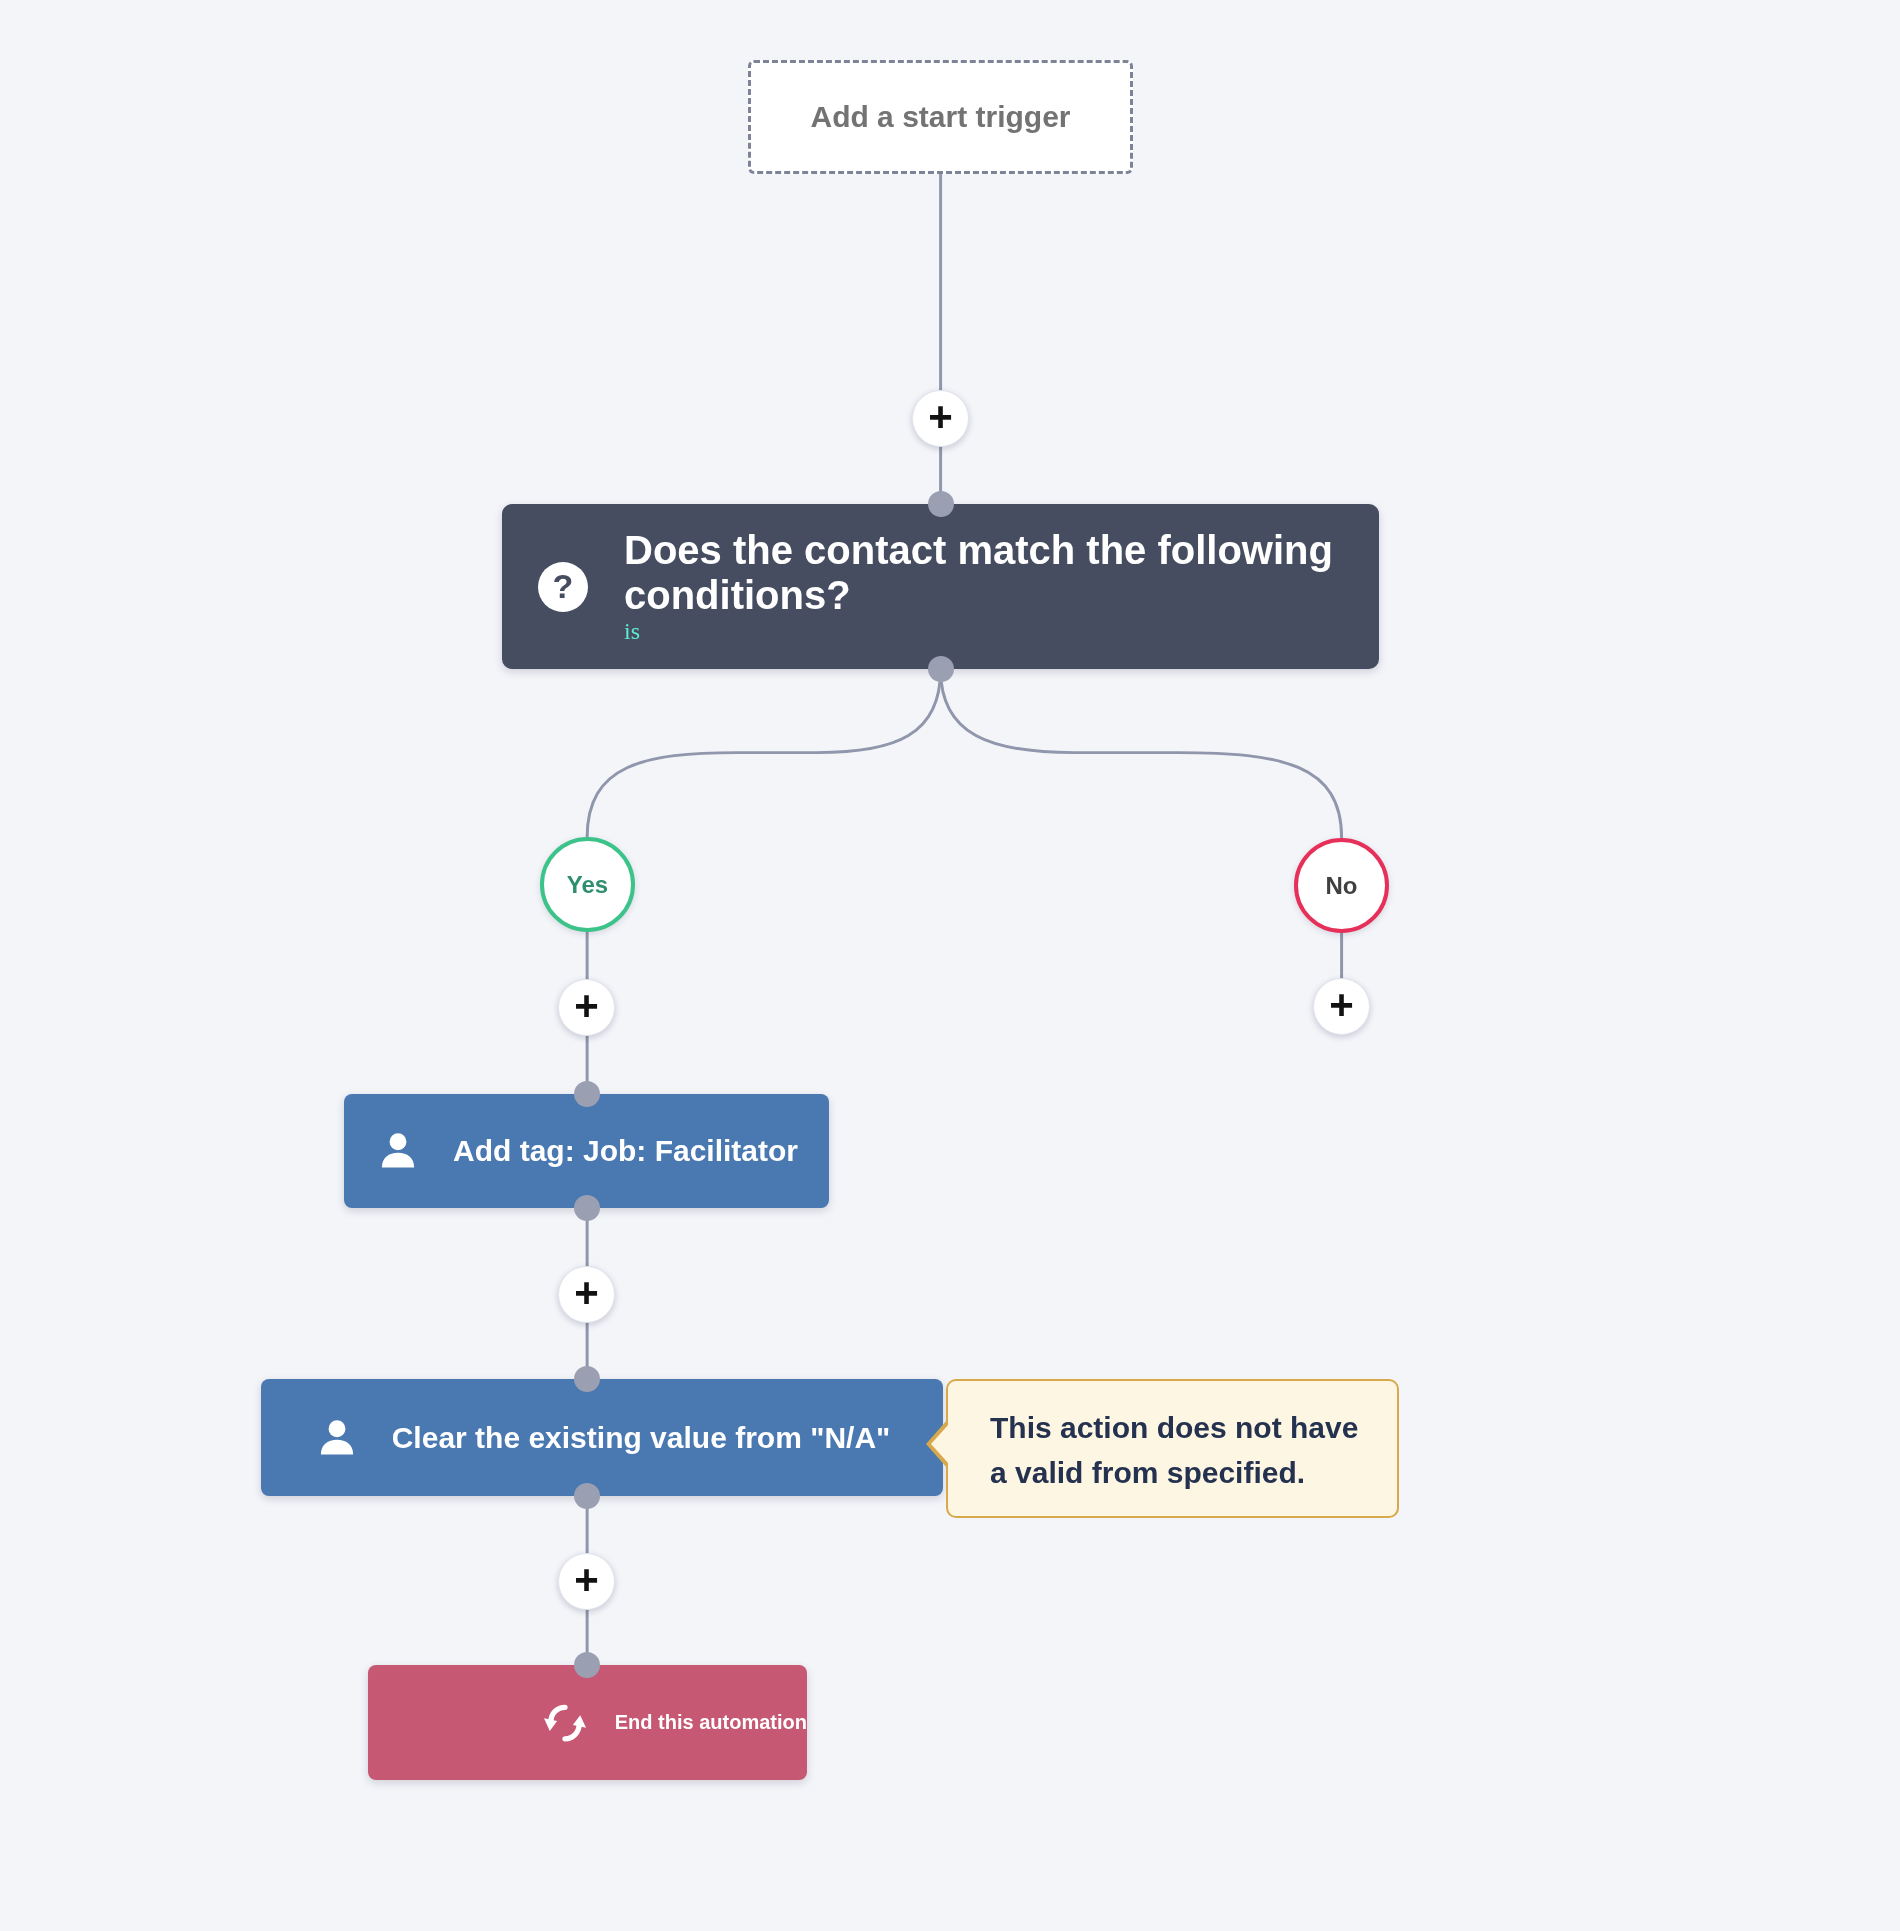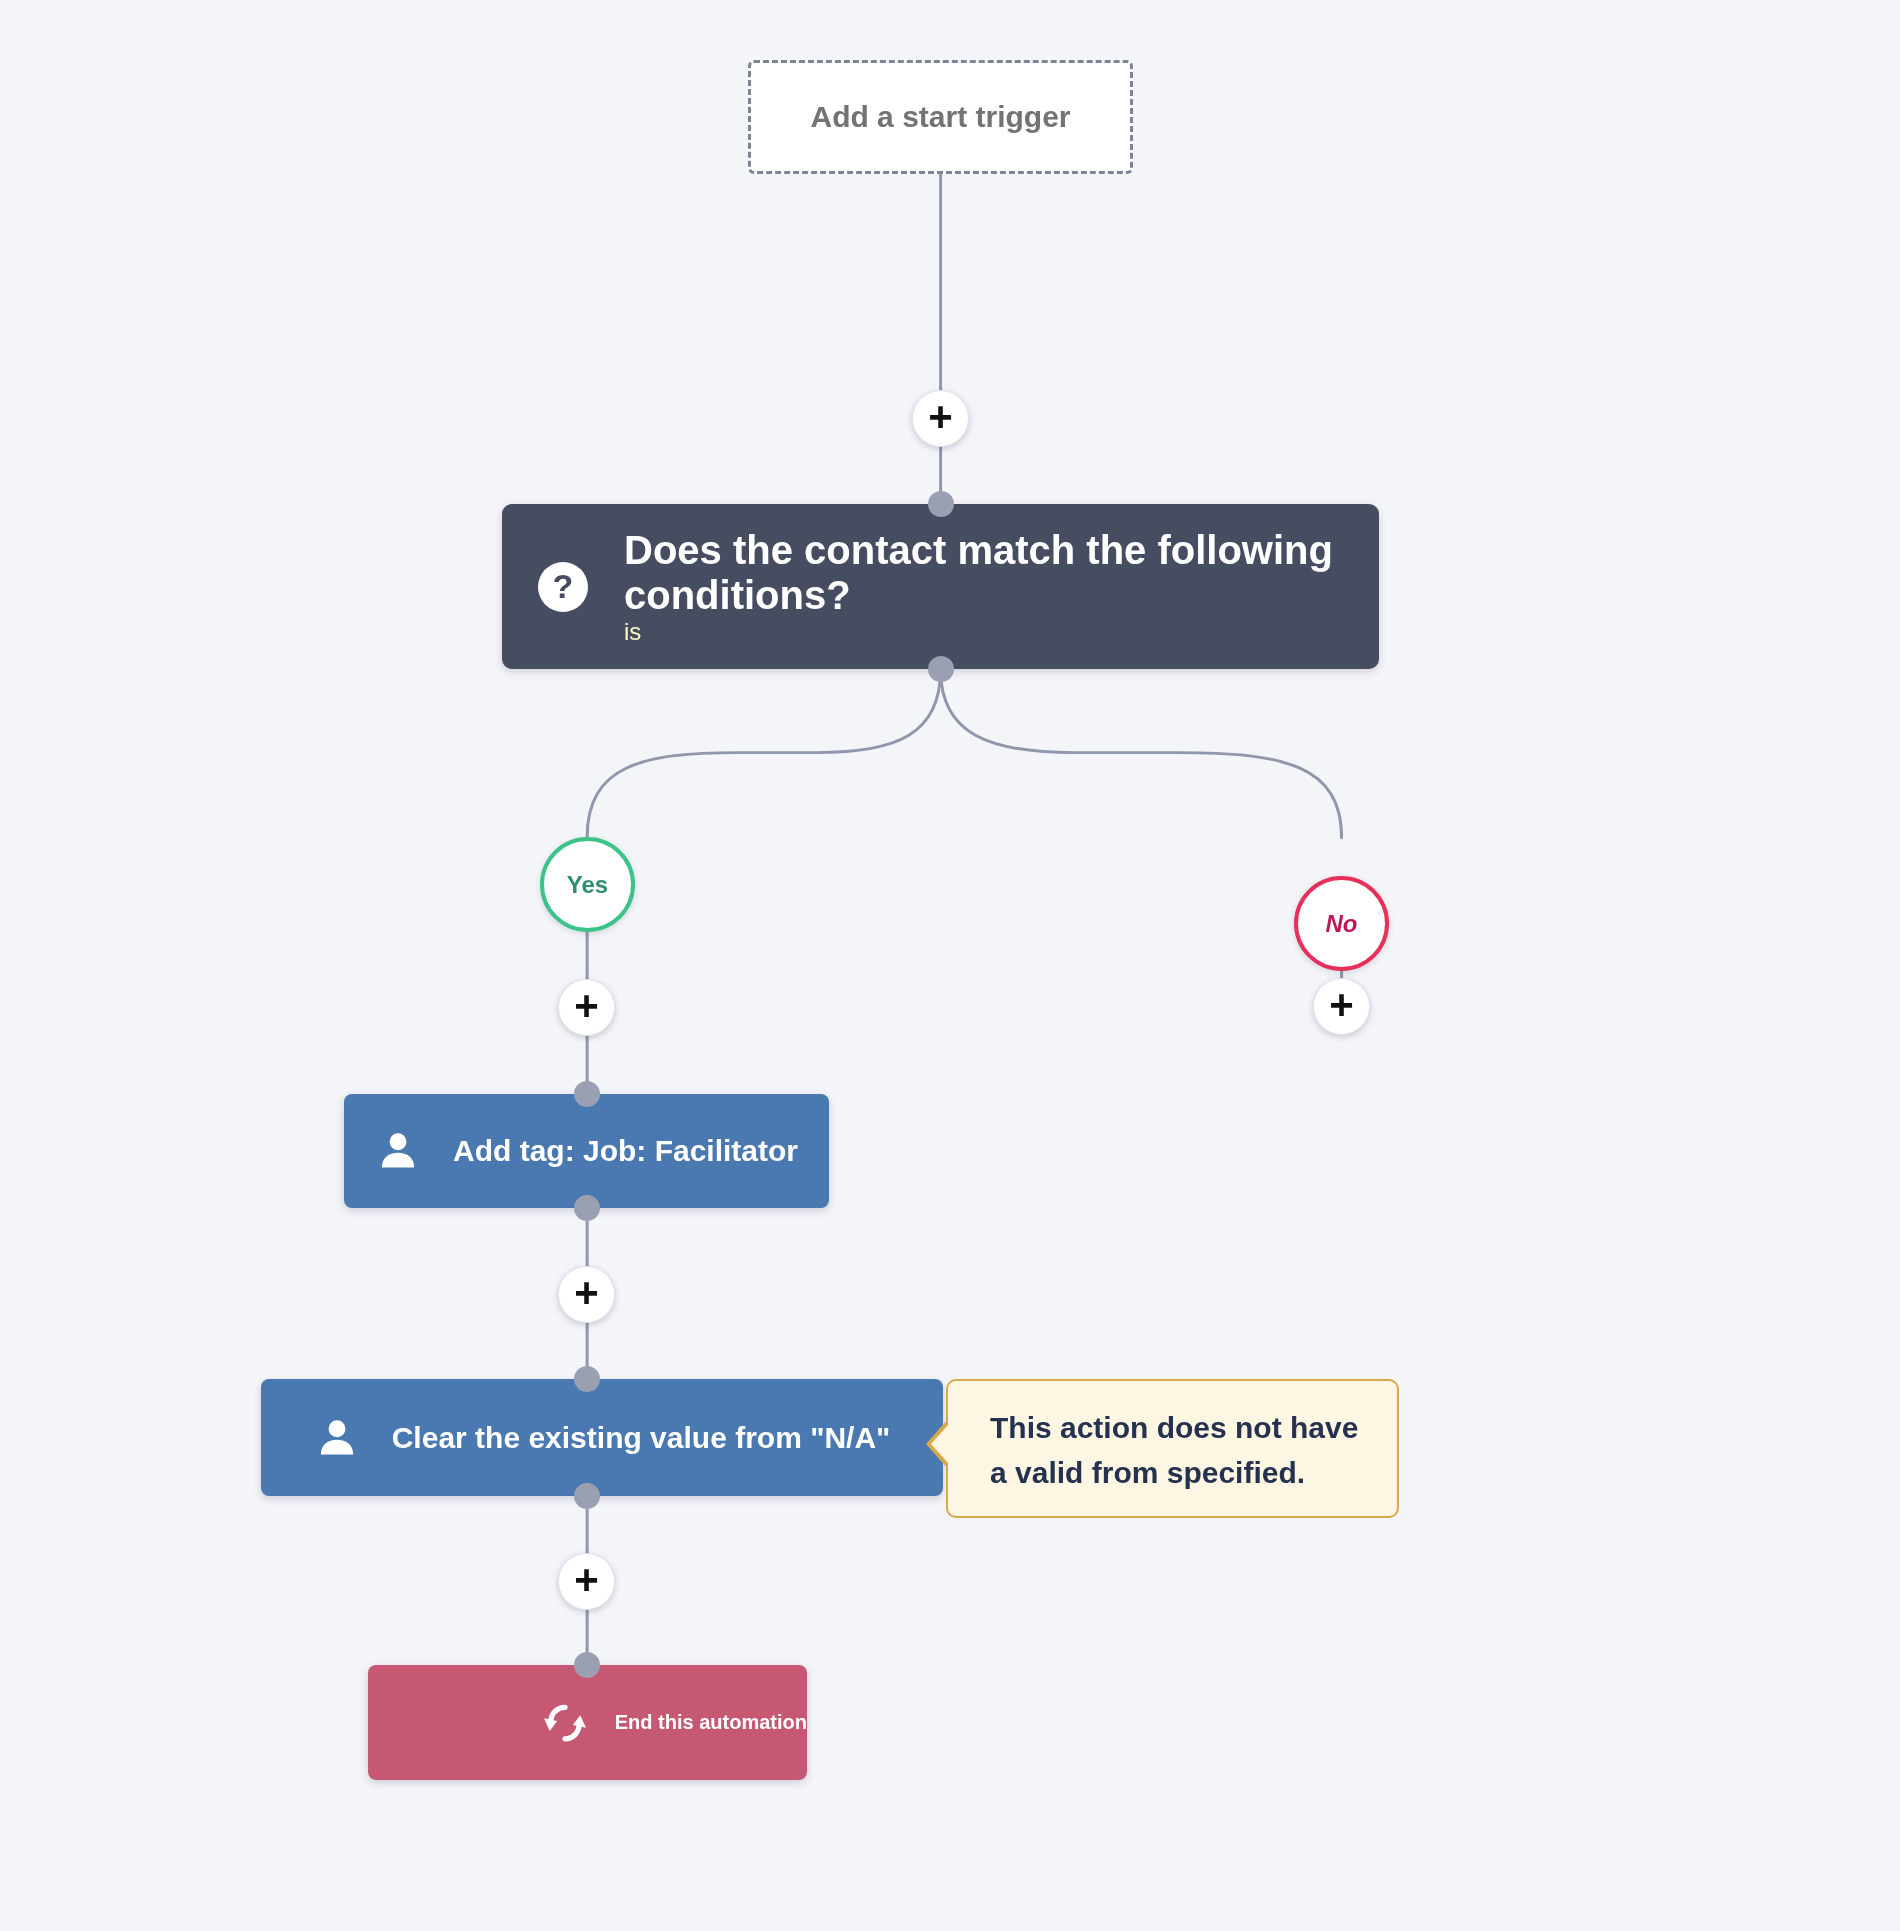--- a/index.html
+++ b/index.html
@@ -31,32 +31,32 @@
     display:flex;align-items:center;
     padding-left:36px;cursor:pointer;
   }
   .cond-icon{
     width:50px;height:50px;border-radius:50%;background:#ffffff;
     display:flex;align-items:center;justify-content:center;
     font-size:34px;font-weight:700;color:#464d60;flex-shrink:0;
   }
   .cond-text{margin-left:36px;display:flex;flex-direction:column;}
   .cond-title{font-size:40px;font-weight:700;color:#ffffff;}
-  .cond-sub{font-size:24px;font-weight:400;color:#fef9c3;margin-top:0;}
+  .cond-sub{font-size:24px;font-weight:400;color:#5eead4;margin-top:0;font-family:Liberation Serif, serif;}
 
   
   .branch-badge{
     position:absolute;z-index:2;width:95px;height:95px;border-radius:50%;
     background:#ffffff;box-sizing:border-box;
     display:flex;align-items:center;justify-content:center;
     font-size:24px;font-weight:700;
     box-shadow:0 2px 6px rgba(40,45,80,0.15);
   }
   .yes-badge{left:540px;top:837px;border:4px solid #3cc389;color:#2f8e6d;}
-  .no-badge{left:1294px;top:876px;border:4px solid #e73059;color:#be185d;font-style:italic;}
+  .no-badge{left:1294px;top:838px;border:4px solid #e73059;color:#404040;}
 
   
   .action-box{
     background:#4a78b1;border-radius:8px;
     display:flex;align-items:center;justify-content:center;
     color:#ffffff;font-size:30px;font-weight:700;cursor:pointer;
   }
   .add-tag-box{left:344px;top:1094px;width:485px;height:114px;text-align:center;}
   .clear-box{left:261px;top:1379px;width:682px;height:117px;}
   .end-box{

